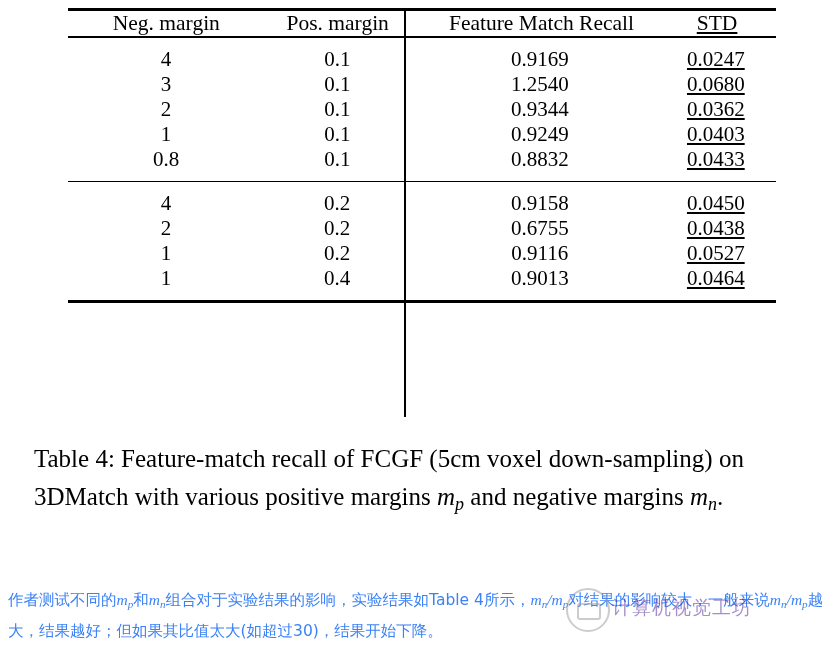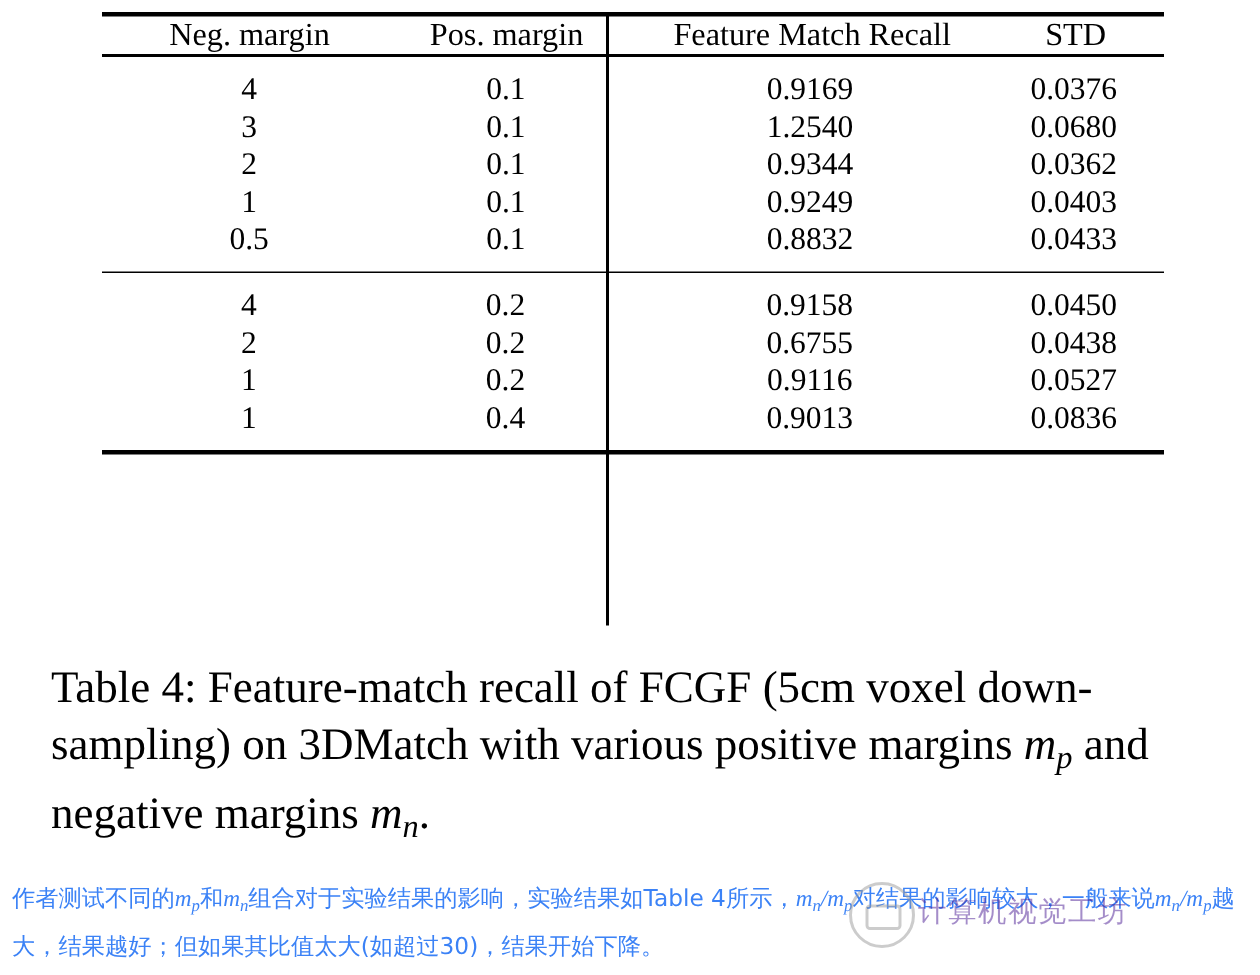--- a/index.html
+++ b/index.html
@@ -60,41 +60,41 @@
     white-space: nowrap;
   }
   .body-row td {
     font-size: 21px;
     padding: 6.5px 0 6.5px 0;
     white-space: nowrap;
   }
   .col-neg { width: 172px; padding-left: 14px !important; }
   .col-pos { width: 178px; }
   .col-fmr { width: 236px; }
-  .col-std { width: 122px; }
+  .col-std { width: 122px; text-decoration: underline; }
 
   .vline {
     position: absolute;
     left: 336px;
     top: 0;
     width: 2px;
     background: #000;
   }
   .cell-center { text-align: right; }
   .bold-val { font-weight: bold; margin-top: 16px; }
 
   .gap-row td { height: 9px; padding: 0 !important; }
 
   
   .caption {
     position: absolute;
     left: 34px;
     top: 440px;
     width: 775px;
-    font-size: 30px;
+    font-size: 25px;
     line-height: 38px;
     font-family: "Liberation Serif", serif;
   }
   .caption .it { font-style: italic; }
   .sub { font-size: 0.72em; vertical-align: -0.28em; font-style: italic; }
 
   
   .note {
     position: absolute;
     left: 8px;
@@ -168,42 +168,42 @@
 
     <table class="data">
       <tbody>
         <tr class="gap-row">
             <td colspan="4"></td>
           </tr>
         <tr class="body-row">
           <td class="col-neg">4</td>
           <td class="col-pos">0.1</td>
           <td class="col-fmr cell-center">0.9169</td>
-          <td class="col-std cell-center">0.0376</td>
+          <td class="col-std cell-center">0.0247</td>
         </tr>
         <tr class="body-row">
           <td class="col-neg">3</td>
           <td class="col-pos">0.1</td>
           <td class="col-fmr cell-center">1.2540</td>
           <td class="col-std cell-center">0.0680</td>
         </tr>
         <tr class="body-row">
           <td class="col-neg">2</td>
           <td class="col-pos">0.1</td>
           <td class="col-fmr cell-center bold-val">0.9344</td>
           <td class="col-std cell-center">0.0362</td>
         </tr>
         <tr class="body-row">
           <td class="col-neg">1</td>
           <td class="col-pos">0.1</td>
           <td class="col-fmr cell-center">0.9249</td>
           <td class="col-std cell-center">0.0403</td>
         </tr>
         <tr class="body-row">
-          <td class="col-neg">0.5</td>
+          <td class="col-neg">0.8</td>
           <td class="col-pos">0.1</td>
           <td class="col-fmr cell-center">0.8832</td>
           <td class="col-std cell-center">0.0433</td>
         </tr>
         <tr class="gap-row">
             <td colspan="4"></td>
           </tr>
       </tbody>
     </table>
     <div class="rule-mid"></div>
@@ -228,21 +228,21 @@
         <tr class="body-row">
           <td class="col-neg">1</td>
           <td class="col-pos">0.2</td>
           <td class="col-fmr cell-center">0.9116</td>
           <td class="col-std cell-center">0.0527</td>
         </tr>
         <tr class="body-row">
           <td class="col-neg">1</td>
           <td class="col-pos">0.4</td>
           <td class="col-fmr cell-center">0.9013</td>
-          <td class="col-std cell-center">0.0836</td>
+          <td class="col-std cell-center">0.0464</td>
         </tr>
         <tr class="gap-row">
             <td colspan="4"></td>
           </tr>
       </tbody>
     </table>
     <div class="rule-bot"></div>
 
     <div class="vline" style="height:409px;"></div>
   </div>

